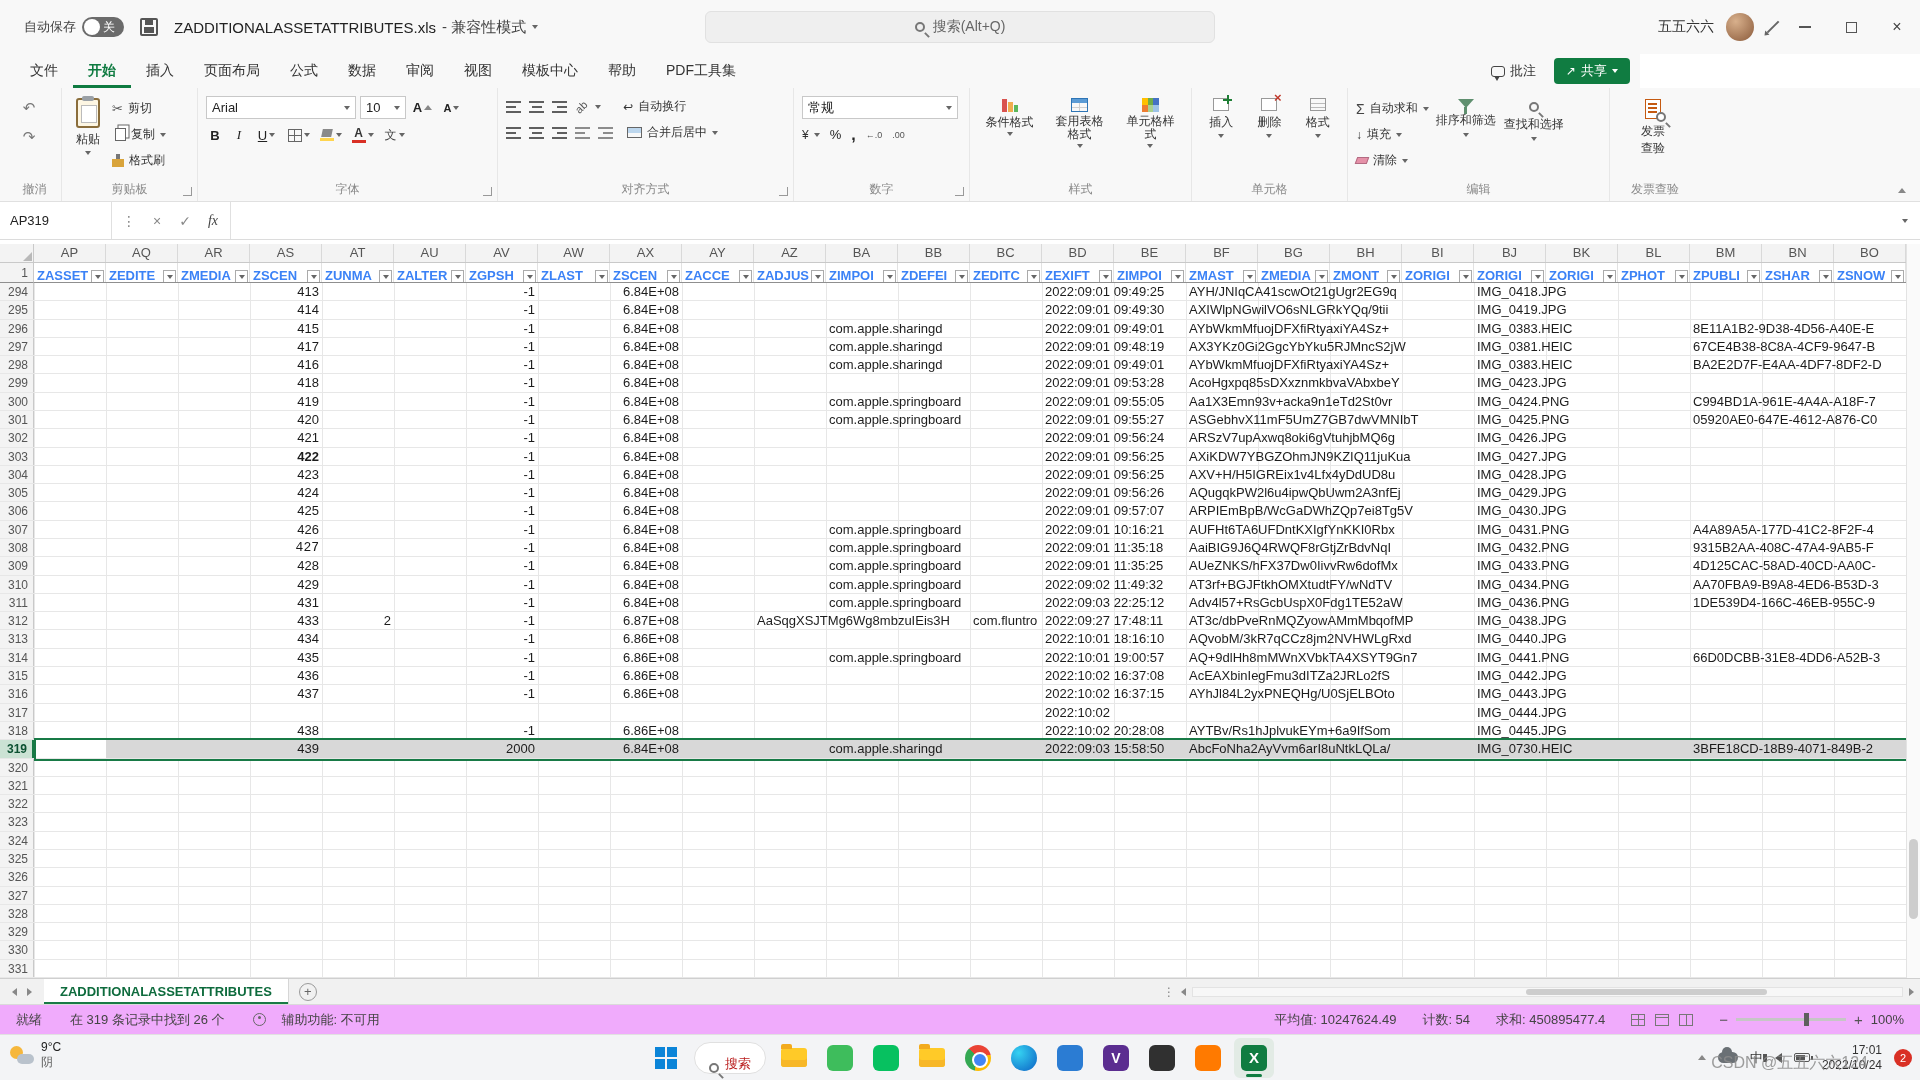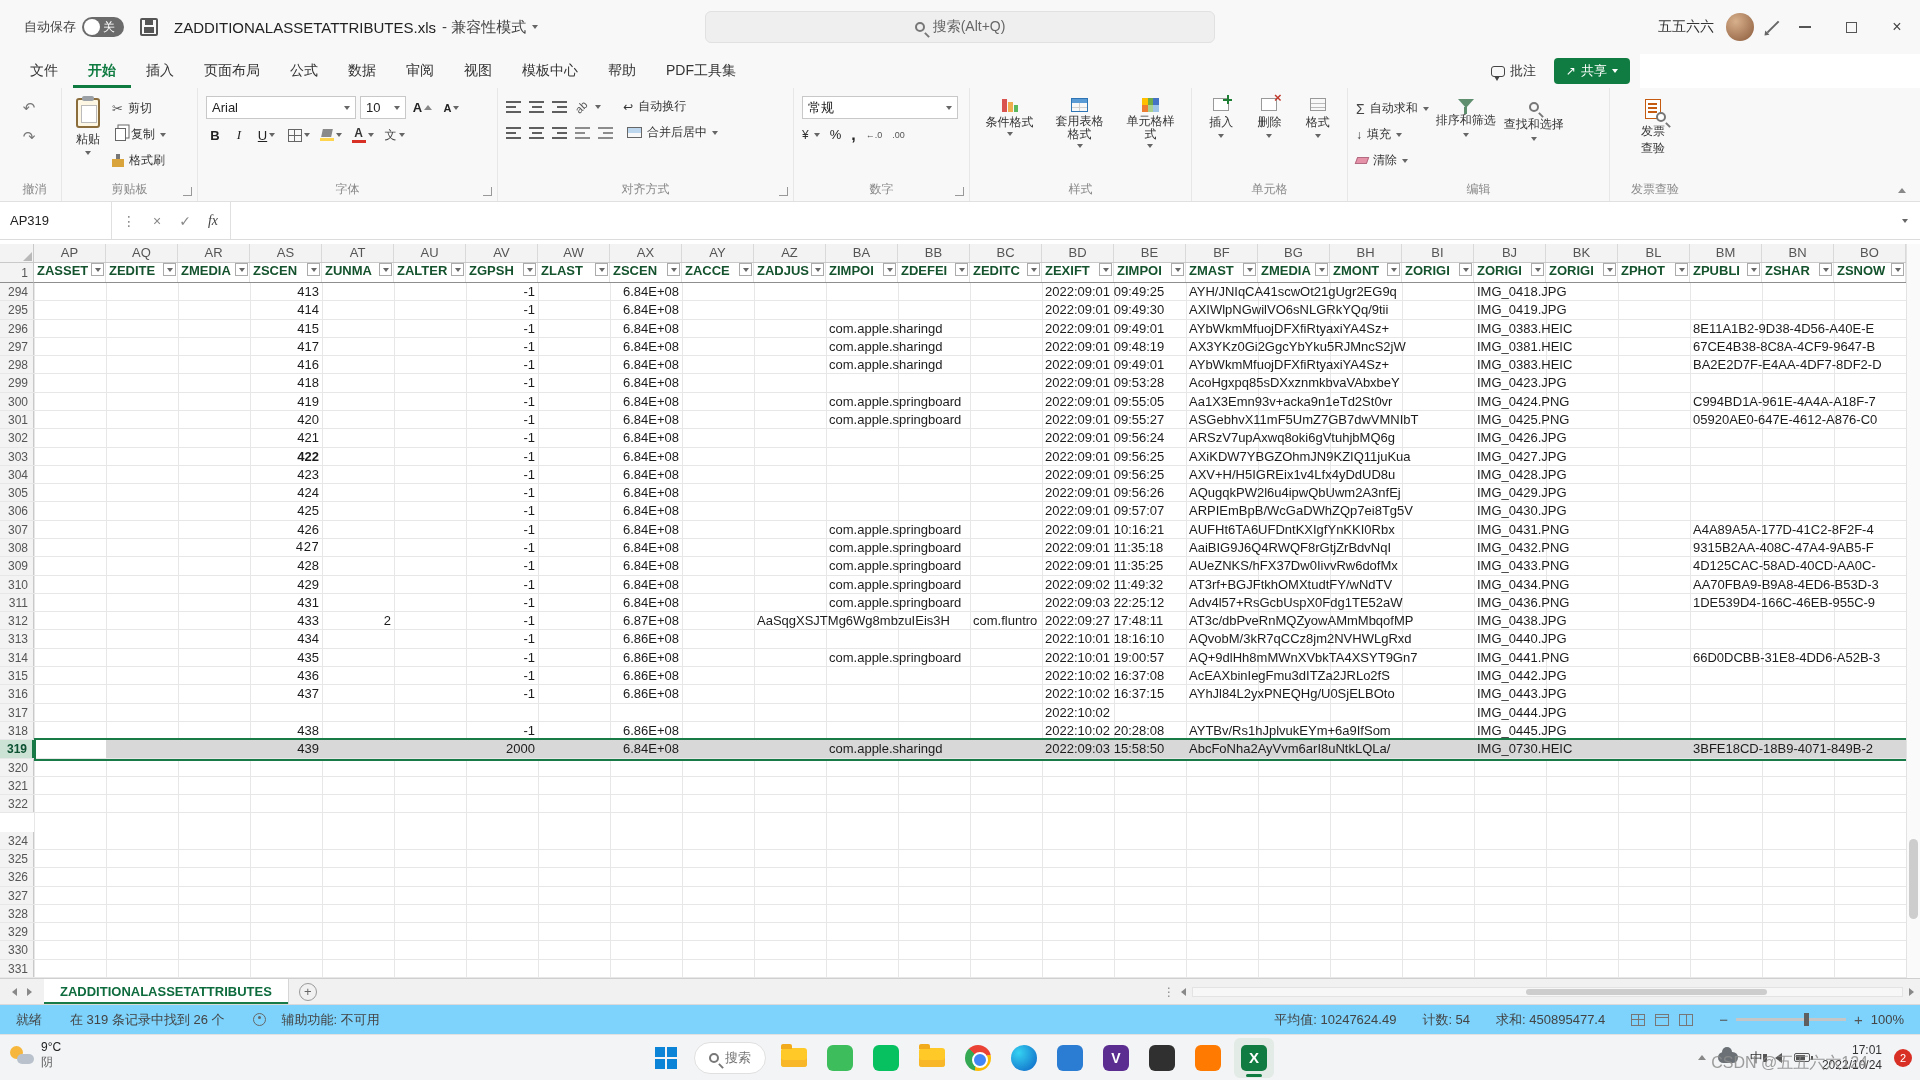--- a/index.html
+++ b/index.html
@@ -108,21 +108,21 @@
   .finput{flex:1}
   .fexp{width:30px;display:flex;align-items:center;justify-content:center}
 
   
   .corner{position:absolute;top:244px;left:0;width:34px;height:19px;background:#f3f3f3;border-right:1px solid #c9c9c9;border-bottom:1px solid #c9c9c9}
   .corner::after{content:"";position:absolute;right:1px;bottom:1px;border-bottom:9px solid #b9b9b9;border-left:9px solid transparent}
   .colletters{position:absolute;top:244px;left:34px;width:1872px;height:19px;background:#f3f3f3;border-bottom:1px solid #c9c9c9;overflow:hidden}
   .col-letter{position:absolute;top:0;height:19px;width:72px;line-height:18px;text-align:center;font-size:13px;color:#555;border-right:1px solid #d9d9d9}
   .hdrnum{position:absolute;top:263px;left:0;width:34px;height:20px;background:#f3f3f3;border-right:1px solid #c9c9c9;border-bottom:1px solid #8f8f8f;font-size:12px;color:#555;text-align:right;padding-right:5px;line-height:20px}
   .header-row{position:absolute;top:263px;left:34px;width:1872px;height:20px;background:#fff;border-bottom:1px solid #8f8f8f;overflow:hidden}
-  .hdr-cell{position:absolute;top:0;height:20px;width:72px;display:flex;align-items:flex-start;justify-content:space-between;padding:0 1px 0 3px;border-right:1px solid #e2e2e2;font-size:13px;font-weight:bold;color:#14532d}
+  .hdr-cell{position:absolute;top:0;height:20px;width:72px;display:flex;align-items:flex-end;justify-content:space-between;padding:0 1px 0 3px;border-right:1px solid #e2e2e2;font-size:13px;font-weight:bold;color:#3b82f6}
   .hdr-label{overflow:hidden;white-space:nowrap}
   .filter-btn{min-width:13px;width:13px;height:13px;border:1px solid #ababab;background:#fff;display:flex;align-items:center;justify-content:center}
   .datarows{position:absolute;top:283px;left:0;width:1906px;height:695px;overflow:hidden;background:#fff}
   .vlines{position:absolute;left:34px;top:0;right:0;bottom:0;background:repeating-linear-gradient(90deg,#e7e7e7 0 1px,transparent 1px 72px);z-index:0}
   .grid-row{position:absolute;left:0;width:100%;border-bottom:1px solid #e7e7e7;z-index:3}
   .rownum{position:absolute;left:0;top:0;bottom:0;width:34px;background:#f3f3f3;border-right:1px solid #c9c9c9;font-size:12px;color:#555;text-align:right;padding-right:5px}
   .rownum.sel{background:#cbe2d4;color:#0c5132;font-weight:bold;border-right:2px solid #187a46}
   .cell{position:absolute;top:0;bottom:0;white-space:nowrap;font-size:13px;color:#1c1c1c;padding:0 3px;overflow:hidden}
   .cell.num{text-align:right}
   .sel-bg{position:absolute;left:34px;right:0;background:#d8d8d8;z-index:1}
@@ -135,21 +135,21 @@
   .sheetbar{position:absolute;top:978px;left:0;width:1920px;height:26px;background:#f1f1f1;border-top:1px solid #cfcfcf;display:flex;align-items:center}
   .snav{display:flex;gap:10px;padding:0 12px}
   .stab{background:#fff;height:100%;display:flex;align-items:center;padding:0 16px;font-size:13px;font-weight:bold;color:#0e6b3d;border-right:1px solid #d6d6d6;box-shadow:inset 0 -2px 0 #187a46}
   .addsheet{width:18px;height:18px;border-radius:50%;border:1px solid #9a9a9a;color:#666;display:flex;align-items:center;justify-content:center;font-size:13px;margin-left:10px}
   .splitdots{margin-left:auto;color:#888;font-size:12px}
   .hscroll{width:745px;height:100%;display:flex;align-items:center;gap:6px;padding:0 6px}
   .htrack{flex:1;height:10px;background:#f7f7f7;border:1px solid #e3e3e3;position:relative}
   .hthumb{position:absolute;left:47%;width:34%;top:1px;bottom:1px;background:#cdcdcd;border-radius:4px}
 
   
-  .statusbar{position:absolute;top:1004px;left:0;width:1920px;height:30px;background:#7dd3fc;border-top:1px solid #dadada;display:flex;align-items:center;font-size:13px;color:#444;padding:0 16px;gap:28px}
+  .statusbar{position:absolute;top:1004px;left:0;width:1920px;height:30px;background:#f0abfc;border-top:1px solid #dadada;display:flex;align-items:center;font-size:13px;color:#444;padding:0 16px;gap:28px}
   .accico{width:13px;height:13px;border:1.5px solid #666;border-radius:50%;position:relative}
   .accico::after{content:"";position:absolute;left:4px;top:2px;width:3px;height:3px;border-radius:50%;background:#666}
   .sleft{display:flex;align-items:center;gap:28px}
   .sright{margin-left:auto;display:flex;align-items:center;gap:26px}
   .viewicos{display:flex;gap:10px}
   .vico{width:14px;height:12px;border:1px solid #777;background:#fff}
   .vico.v1{background:linear-gradient(#777 0 0) 50% 0/1px 100% no-repeat,linear-gradient(#777 0 0) 0 50%/100% 1px no-repeat}
   .vico.v2{background:linear-gradient(#777 0 0) 0 2px/100% 1px no-repeat}
   .vico.v3{background:linear-gradient(#777 0 0) 50% 0/1px 100% no-repeat}
   .zoomer{display:flex;align-items:center;gap:8px}
@@ -162,21 +162,21 @@
   .weather{position:absolute;left:10px;top:5px;display:flex;align-items:center;gap:7px}
   .wico{width:24px;height:18px;position:relative}
   .wico::before{content:"";position:absolute;left:0;top:0;width:13px;height:13px;border-radius:50%;background:#f6b73c}
   .wico::after{content:"";position:absolute;right:0;bottom:0;width:17px;height:10px;border-radius:6px;background:#b9c2cc}
   .wtxt{display:flex;flex-direction:column;font-size:12px;line-height:15px}
   .wtemp{color:#222}.wdesc{color:#666}
   .tbcenter{position:absolute;left:50%;transform:translateX(-50%);top:0;height:100%;display:flex;align-items:center;gap:8px}
   .start{width:40px;height:40px;display:flex;align-items:center;justify-content:center}
   .winlogo{display:grid;grid-template-columns:10px 10px;grid-template-rows:10px 10px;gap:2px}
   .winlogo span{background:#0b84d8}
-  .tsearch{height:32px;background:#fff;border:1px solid #e0e0e0;border-radius:16px;display:flex;align-items:center;gap:6px;padding:0 14px;font-size:13px;color:#737373}
+  .tsearch{height:32px;background:#fff;border:1px solid #e0e0e0;border-radius:16px;display:flex;align-items:flex-end;gap:6px;padding:0 14px;font-size:13px;color:#b91c1c}
   .ticon{width:40px;height:40px;border-radius:6px;display:flex;align-items:center;justify-content:center;position:relative}
   .ticon.active{background:#e2ebe5}
   .active-bar{position:absolute;bottom:1px;left:12px;width:16px;height:3px;border-radius:2px;background:#107c41}
   .i-tile{width:26px;height:26px;border-radius:6px;display:flex;align-items:center;justify-content:center;color:#fff;font-size:14px;font-weight:bold}
   .i-folder{width:26px;height:19px;border-radius:3px;background:#ffca28;position:relative;box-shadow:inset 0 -7px 0 #f7b728}
   .i-folder::before{content:"";position:absolute;top:-4px;left:0;width:11px;height:5px;border-radius:2px 2px 0 0;background:#f3ab1e}
   .i-chrome{width:26px;height:26px;border-radius:50%;background:conic-gradient(from -45deg,#ea4335 0 120deg,#fbbc05 0 240deg,#34a853 0 360deg);position:relative}
   .i-chrome::after{content:"";position:absolute;left:7px;top:7px;width:12px;height:12px;border-radius:50%;background:#4285f4;border:2px solid #fff}
   .i-edge{width:26px;height:26px;border-radius:50%;background:radial-gradient(circle at 30% 30%,#35d2f2,#0b61c4)}
   .i-excel{width:26px;height:26px;border-radius:5px;display:flex;align-items:center;justify-content:center;color:#fff;font-weight:bold;font-size:15px}
@@ -951,20 +951,23 @@
     </div>
     <div class="grid-row" style="top: 475.514px; height: 18.289px;">
       <div class="rownum" style="line-height: 18.289px;">320</div>
     </div>
     <div class="grid-row" style="top: 493.803px; height: 18.289px;">
       <div class="rownum" style="line-height: 18.289px;">321</div>
     </div>
     <div class="grid-row" style="top: 512.092px; height: 18.289px;">
       <div class="rownum" style="line-height: 18.289px;">322</div>
     </div>
+    <div class="grid-row" style="top: 530.381px; height: 18.289px;">
+      <div class="rownum" style="line-height: 18.289px;">323</div>
+    </div>
     <div class="grid-row" style="top: 548.67px; height: 18.289px;">
       <div class="rownum" style="line-height: 18.289px;">324</div>
     </div>
     <div class="grid-row" style="top: 566.959px; height: 18.289px;">
       <div class="rownum" style="line-height: 18.289px;">325</div>
     </div>
     <div class="grid-row" style="top: 585.248px; height: 18.289px;">
       <div class="rownum" style="line-height: 18.289px;">326</div>
     </div>
     <div class="grid-row" style="top: 603.537px; height: 18.289px;">

